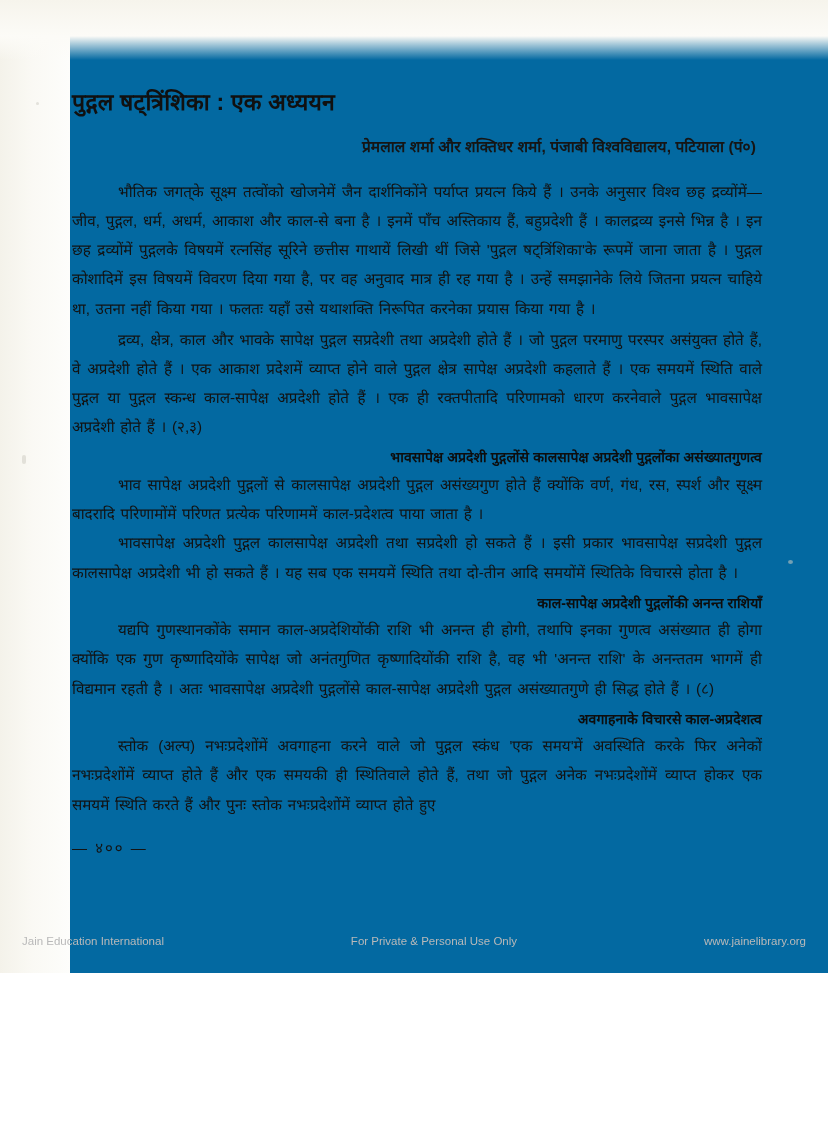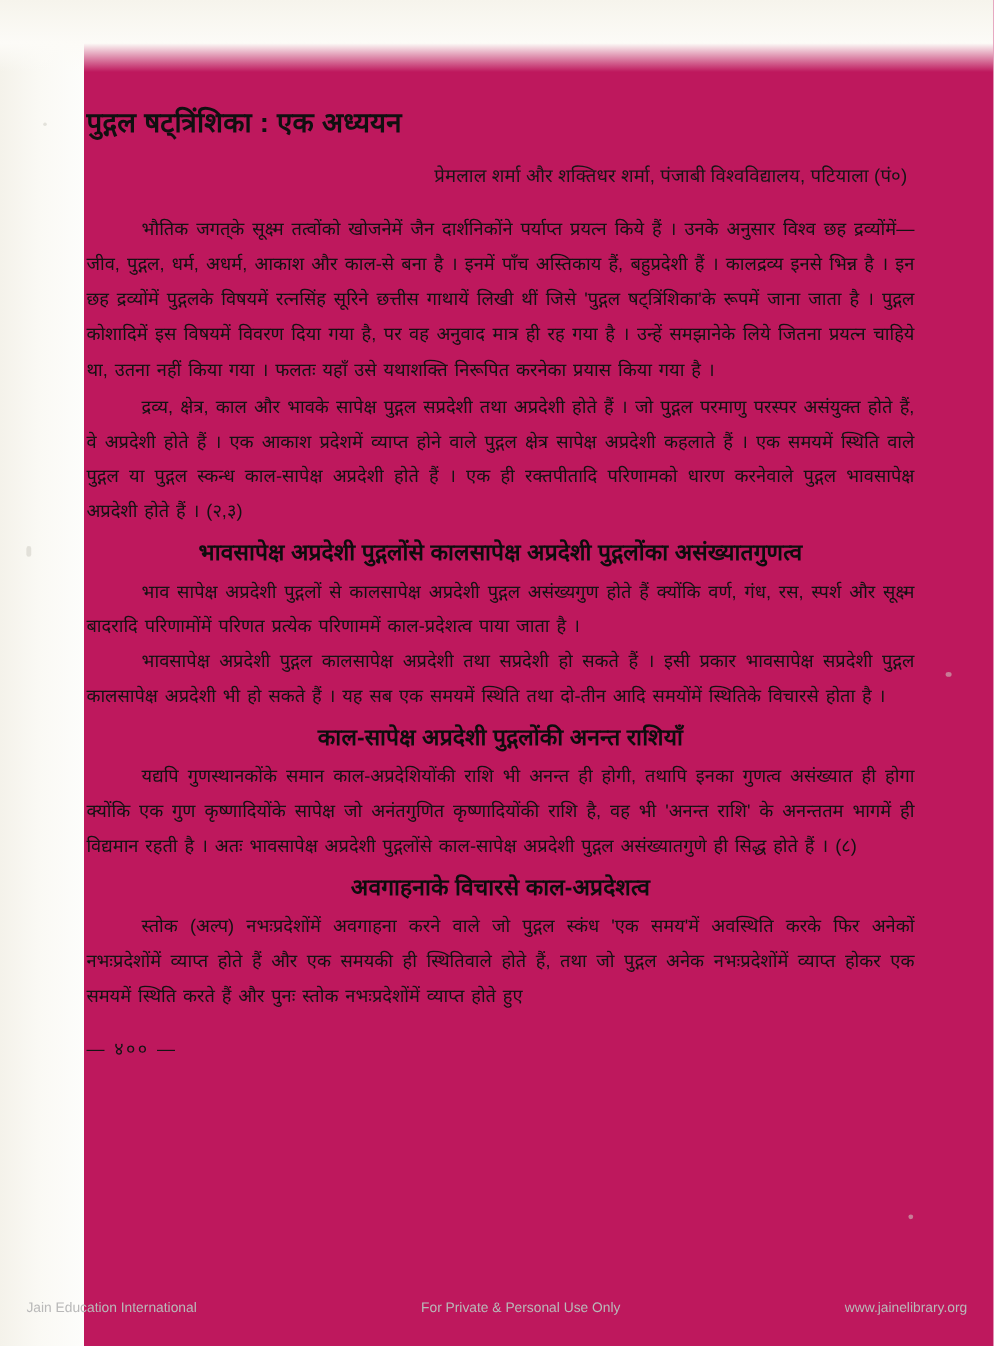--- a/index.html
+++ b/index.html
@@ -8,23 +8,23 @@
     padding: 0;
     background: #ffffff;
   }
   body {
     font-family: "Liberation Serif", "DejaVu Serif", serif;
   }
 
   .page {
     position: relative;
     width: 828px;
-    height: 1122px;
+    height: 973px;
     margin: 0 auto;
-    background: #be185d;
+    background: #0369a1;
     overflow: hidden;
     box-sizing: border-box;
   }
 
   
   .scan-tint-left {
     position: absolute;
     left: 0; top: 0;
     width: 70px; height: 100%;
     background: linear-gradient(to right, #f4f2ea 0%, #faf9f4 45%, #fdfdfb 100%);
@@ -58,21 +58,21 @@
     font-size: 23px;
     line-height: 1.25;
     color: #101010;
     letter-spacing: .2px;
     margin: 0 0 18px 0;
     text-align: left;
   }
 
   .byline {
     font-family: "Liberation Sans", "DejaVu Sans", sans-serif;
-    font-weight: normal;
+    font-weight: bold;
     font-size: 15.5px;
     color: #151515;
     text-align: right;
     margin: 0 6px 20px 0;
     letter-spacing: .1px;
   }
 
   .para {
     font-family: "Liberation Sans", "DejaVu Sans", sans-serif;
     font-size: 15.2px;
@@ -86,25 +86,25 @@
   .para.indent {
     text-indent: 46px;
   }
   .para.tight {
     margin-bottom: 0;
   }
 
   .section-head {
     font-family: "Liberation Sans", "DejaVu Sans", sans-serif;
     font-weight: bold;
-    font-size: 19px;
+    font-size: 14px;
     line-height: 1.75;
     color: #0d0d0d;
     margin: 4px 0 0 0;
-    text-align: center;
+    text-align: right;
     letter-spacing: .1px;
   }
 
   .page-number {
     font-family: "Liberation Sans", "DejaVu Sans", sans-serif;
     font-size: 15px;
     color: #141414;
     letter-spacing: 2px;
     margin: 18px 0 0 0;
   }

